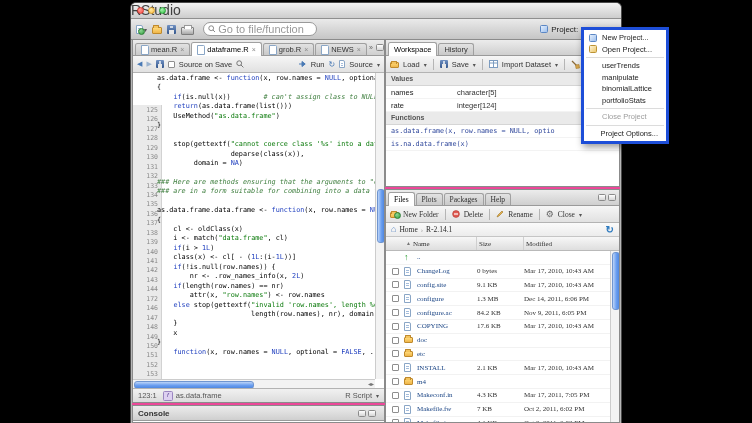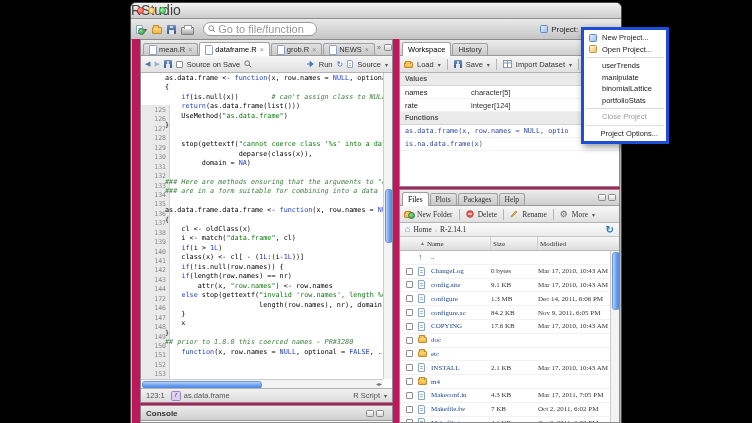--- a/index.html
+++ b/index.html
@@ -50,21 +50,21 @@
   .print-ico::before{content:"";position:absolute;left:2px;top:-3px;width:6px;height:3px;background:#fff;border:1px solid #999;border-bottom:none;}
   .cube-ico{display:inline-block;width:8px;height:8px;border:1px solid #5b87c5;border-radius:1.5px;
             background:linear-gradient(135deg,#e3eefc,#9fc1ee);box-sizing:border-box;}
   .cube-ico.open{background:linear-gradient(135deg,#fdf3d8,#ecc96d);border-color:#bd9435;}
   .up-ico{color:#2f9e36;font-weight:bold;font-size:9px;line-height:9px;}
   .gear-glyph{font-size:9px;color:#666;line-height:9px;}
   .refresh-glyph{font-size:10px;color:#2f7bbf;font-weight:bold;line-height:10px;}
   .cb{display:inline-block;width:7px;height:7px;background:#fff;border:1px solid #8e8e8e;border-radius:1px;box-sizing:border-box;}
   .sep-v{width:1px;height:11px;background:#b5b5b5;margin:0 2px;}
   
-  .content{position:absolute;top:36px;left:1px;right:1px;bottom:0;background:#be185d;display:flex;gap:6px;padding-left:8px;}
+  .content{position:absolute;top:36px;left:1px;right:1px;bottom:0;background:#ec4899;display:flex;gap:0;}
   .col-left{width:253px;display:flex;flex-direction:column;gap:2px;}
   .col-right{flex:1;display:flex;flex-direction:column;gap:2px;min-width:0;}
   .pane{background:#fff;border:1px solid #8b8b8b;display:flex;flex-direction:column;overflow:hidden;box-sizing:border-box;}
   .editor-pane{flex:1;}
   .console-pane{height:18px;}
   .workspace-pane{height:148px;}
   .files-pane{flex:1;font-family:Liberation Serif, serif;}
   
   .tabbar{height:15px;min-height:15px;background:linear-gradient(#ececec,#cfcfcf);border-bottom:1px solid #9a9a9a;
           display:flex;align-items:flex-end;padding-left:2px;position:relative;}
@@ -294,28 +294,28 @@
               <div class="cl"><span class="com">### Here are methods ensuring that the arguments to "data.frame"</span></div>
               <div class="cl"><span class="com">### are in a form suitable for combining into a data frame.</span></div>
               <div class="cl">&nbsp;</div>
               <div class="cl">as.data.frame.data.frame &lt;- <span class="kw">function</span>(x, row.names = <span class="cst">NULL</span>, ...)</div>
               <div class="cl">{</div>
               <div class="cl">    cl &lt;- oldClass(x)</div>
               <div class="cl">    i &lt;- match(<span class="str">"data.frame"</span>, cl)</div>
               <div class="cl">    <span class="kw">if</span>(i &gt; <span class="num">1L</span>)</div>
               <div class="cl">    class(x) &lt;- cl[ - (<span class="num">1L</span>:(i-<span class="num">1L</span>))]</div>
               <div class="cl">    <span class="kw">if</span>(!is.null(row.names)) {</div>
+              <div class="cl">        nr &lt;- .row_names_info(x, <span class="num">2L</span>)</div>
               <div class="cl">    <span class="kw">if</span>(length(row.names) == nr)</div>
               <div class="cl">        attr(x, <span class="str">"row.names"</span>) &lt;- row.names</div>
               <div class="cl">    <span class="kw">else</span> stop(gettextf(<span class="str">"invalid 'row.names', length %d for a data frame"</span>,</div>
               <div class="cl">                       length(row.names), nr), domain = )</div>
               <div class="cl">    }</div>
               <div class="cl">    x</div>
               <div class="cl">}</div>
-              <div class="cl"><span class="com">## prior to 1.8.0 this coerced names - PR#3280</span></div>
               <div class="cl">    <span class="kw">function</span>(x, row.names = <span class="cst">NULL</span>, optional = <span class="cst">FALSE</span>, ...)</div>
             </div>
           <div class="vscroll">
             <div class="vthumb" style="top:38%;height:52px"></div>
           </div>
           <div class="hscroll">
             <div class="hthumb" style="left:1px;width:118px"></div>
             <span class="harrows">◂▸</span>
           </div>
         </div>
@@ -431,21 +431,21 @@
             <line x1="2" y1="4" x2="6" y2="4" stroke="#fff" stroke-width="1.2"></line>
           </svg>
           <span>Delete</span>
           <span class="sep-v"></span>
           <svg width="8" height="8">
             <path d="M1 7 L2 5 L6 1 L7 2 L3 6 Z" fill="#e8b24a" stroke="#9a7428" stroke-width=".6"></path>
           </svg>
           <span>Rename</span>
           <span class="sep-v"></span>
           <span class="gear-glyph">⚙</span>
-          <span>More</span>
+          <span>Close</span>
           <span class="dd">▾</span>
         </div>
         <div class="fpath">
           <span style="color:#4d7ebf;font-size:9px;line-height:9px">⌂</span>
           <span>Home</span>
           <span class="crumb-sep">›</span>
           <span>R-2.14.1</span>
           <span class="right-group">
             <span class="refresh-glyph">↻</span>
           </span>

